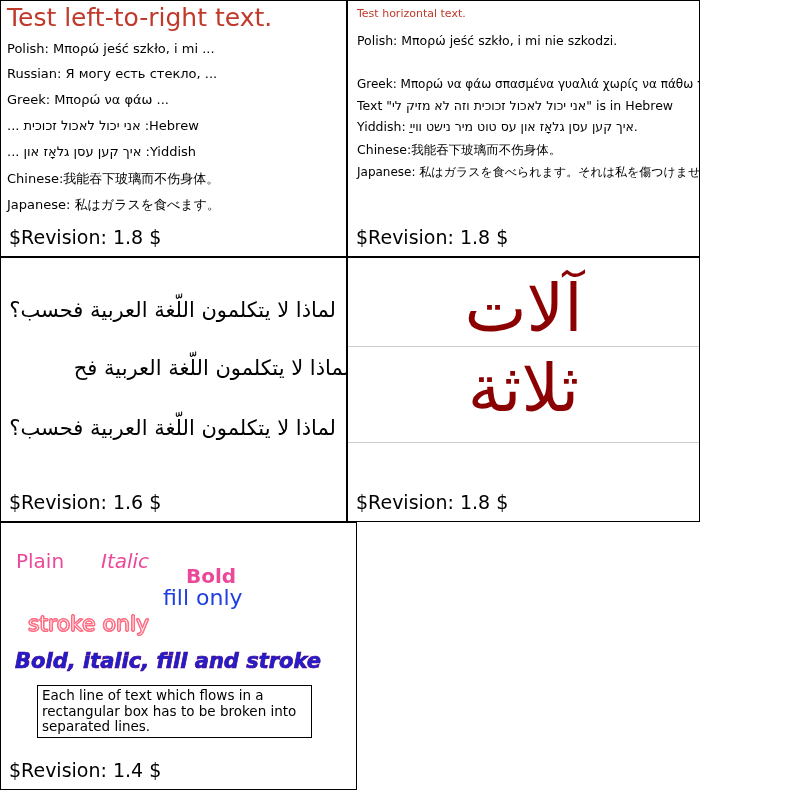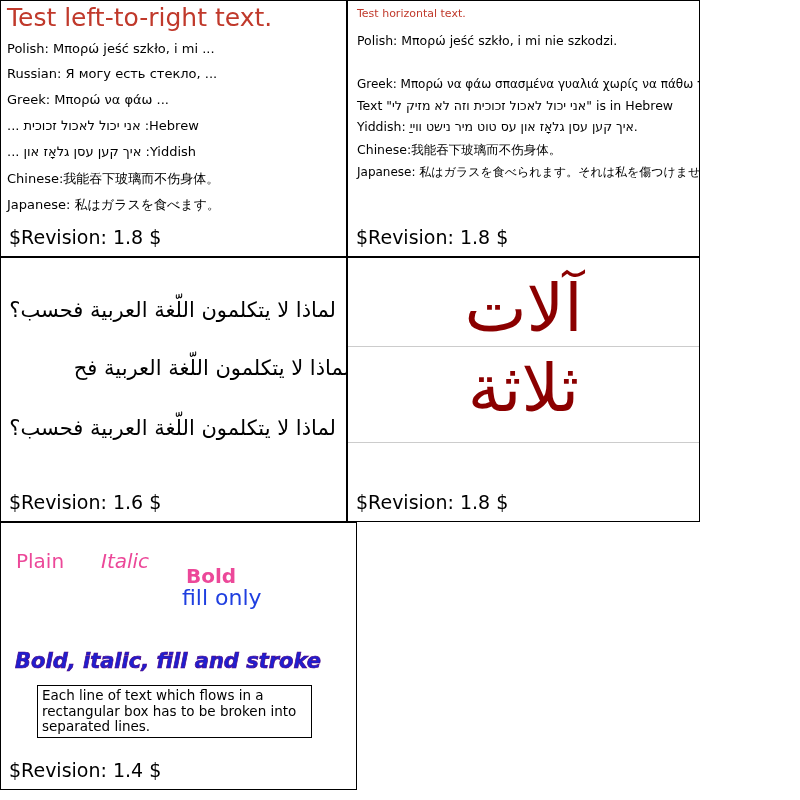--- a/index.html
+++ b/index.html
@@ -125,21 +125,21 @@
 
   
   #panel-styles .s {
     position: absolute;
     white-space: nowrap;
     color: #ec4899;
   }
   #panel-styles .plain  { left: 15px;  top: 26px; font-size: 20px; }
   #panel-styles .italic { left: 100px; top: 26px; font-size: 20px; font-style: italic; }
   #panel-styles .bold   { left: 185px; top: 41px; font-size: 20px; font-weight: bold; }
-  #panel-styles .fillonly   { left: 162px; top: 62px; font-size: 22px; color: #1f3fe0; margin-left: 19px; }
+  #panel-styles .fillonly   { left: 162px; top: 62px; font-size: 22px; color: #1f3fe0; }
   #panel-styles .strokeonly {
     left: 27px; top: 88px; font-size: 22px;
     color: #ffffff;
     -webkit-text-stroke: 1px #ff6b81;
     text-shadow:
       -1px 0 #ff6b81, 1px 0 #ff6b81, 0 -1px #ff6b81, 0 1px #ff6b81;
   }
   #panel-styles .allfour {
     left: 14px; top: 126px; font-size: 21px;
     font-weight: bold; font-style: italic;
@@ -199,16 +199,17 @@
   <div class="bigline b2">ثلاثة</div>
   <div class="rule r2"></div>
   <div class="revision">$Revision: 1.8 $</div>
 </div>
 
 <div class="panel" id="panel-styles">
   <div class="s plain">Plain</div>
   <div class="s italic">Italic</div>
   <div class="s bold">Bold</div>
   <div class="s fillonly">fill only</div>
+  <div class="s strokeonly">stroke only</div>
   <div class="s allfour">Bold, italic, fill and stroke</div>
   <div class="box">Each line of text which flows in a rectangular box has to be broken into separated lines.</div>
   <div class="revision">$Revision: 1.4 $</div>
 </div>
 
 </body></html>

